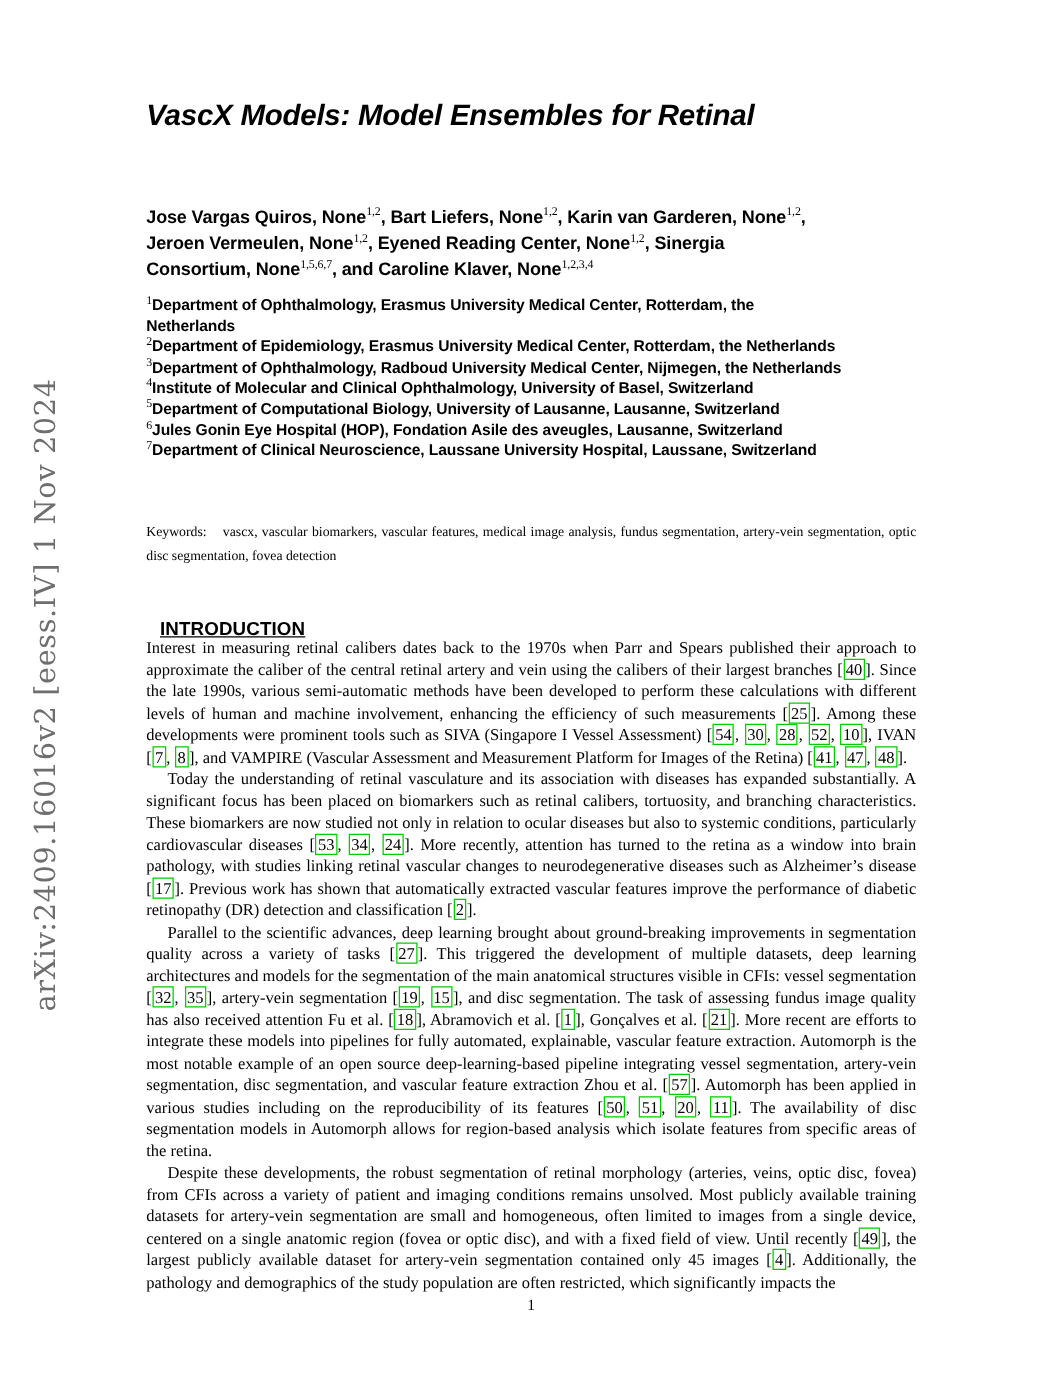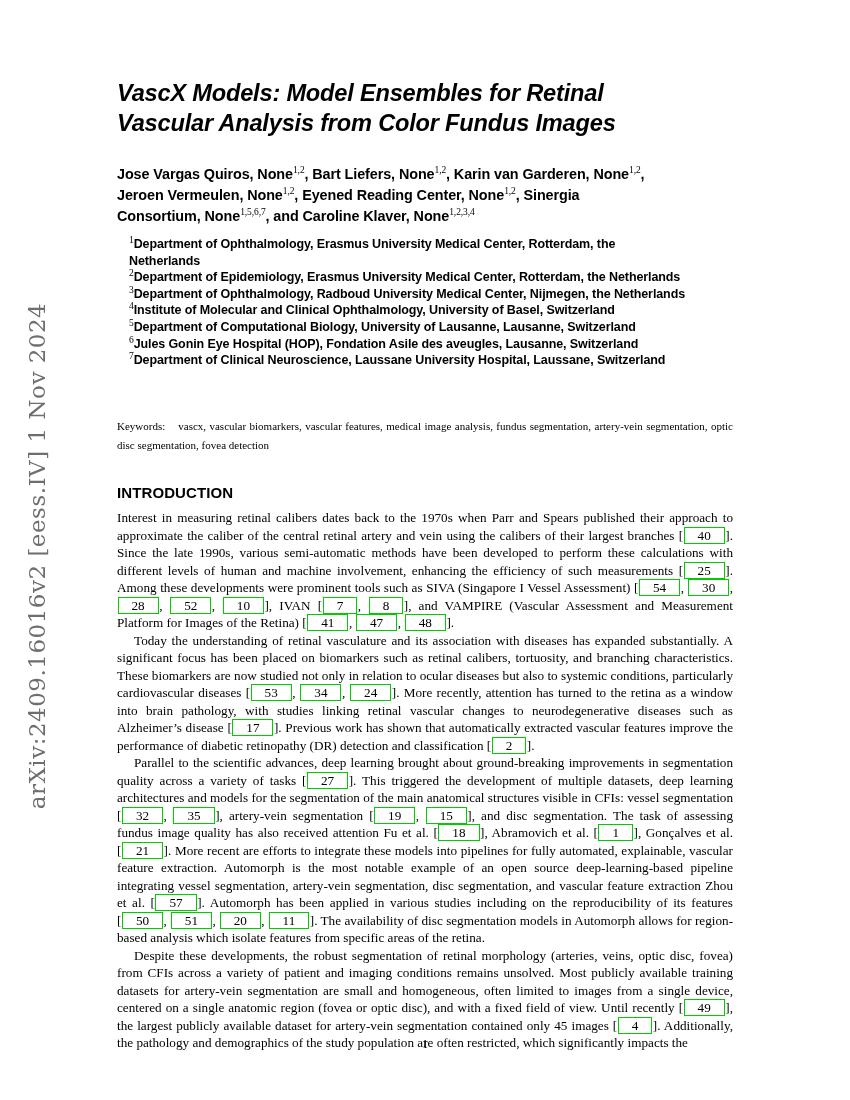--- a/index.html
+++ b/index.html
@@ -51,21 +51,21 @@
     font-family: "Liberation Sans", sans-serif;
     font-weight: 700;
     font-size: 14.4px;
     line-height: 20.8px;
     letter-spacing: -0.1px;
     white-space: nowrap;
   }
   .affiliations {
     position: absolute;
     top: 236px;
-    left: 12px;
+    left: 0;
     width: 640px;
     font-family: "Liberation Sans", sans-serif;
     font-weight: 700;
     font-size: 12.5px;
     line-height: 16.6px;
     letter-spacing: -0.1px;
     white-space: nowrap;
   }
   sup {
     font-family: "Liberation Serif", serif;
@@ -81,40 +81,41 @@
     width: 616px;
     font-size: 11px;
     line-height: 18.5px;
     text-align: justify;
   }
   .kw-gap { display: inline-block; width: 13px; }
   .section {
     position: absolute;
     top: 484px;
     left: 0;
-    margin: 0;
+    margin: 11px;
     font-family: "Liberation Sans", sans-serif;
     font-weight: 700;
     font-size: 15px;
     letter-spacing: 0.1px;
+    text-decoration: underline;
   }
   .body-text {
     position: absolute;
     top: 509px;
     left: 0;
     width: 616px;
     font-size: 13.2px;
     line-height: 17.5px;
     text-align: justify;
   }
   .para { margin: 0; text-indent: 17px; }
   .para.first { text-indent: 0; }
   .cite {
     border: 1px solid #00cc00;
-    padding: 0 13px;
+    padding: 0 1px;
     margin: 0 0.5px;
     color: #000;
     cursor: pointer;
   }
   .pageno {
     position: absolute;
     top: 1037px;
     left: 0;
     width: 850px;
     text-align: center;
@@ -123,21 +124,21 @@
 </style>
 </head>
 <body>
 
 <div class="page">
 
   <div class="watermark">arXiv:2409.16016v2  [eess.IV]  1 Nov 2024</div>
 
   <div class="content">
 
-    <h1 class="title"><span>VascX Models: Model Ensembles for Retinal</span><br><span>Vascular Analysis from Color Fundus Images</span></h1>
+    <h1 class="title"><span>VascX Models: Model Ensembles for Retinal</span><br></h1>
 
     <div class="authors">Jose Vargas Quiros, None<sup>1,2</sup>, Bart Liefers, None<sup>1,2</sup>, Karin van Garderen, None<sup>1,2</sup>,<br>Jeroen Vermeulen, None<sup>1,2</sup>, Eyened Reading Center, None<sup>1,2</sup>, Sinergia<br>Consortium, None<sup>1,5,6,7</sup>, and Caroline Klaver, None<sup>1,2,3,4</sup></div>
 
     <div class="affiliations"><sup>1</sup>Department of Ophthalmology, Erasmus University Medical Center, Rotterdam, the<br>Netherlands<br><sup>2</sup>Department of Epidemiology, Erasmus University Medical Center, Rotterdam, the Netherlands<br><sup>3</sup>Department of Ophthalmology, Radboud University Medical Center, Nijmegen, the Netherlands<br><sup>4</sup>Institute of Molecular and Clinical Ophthalmology, University of Basel, Switzerland<br><sup>5</sup>Department of Computational Biology, University of Lausanne, Lausanne, Switzerland<br><sup>6</sup>Jules Gonin Eye Hospital (HOP), Fondation Asile des aveugles, Lausanne, Switzerland<br><sup>7</sup>Department of Clinical Neuroscience, Laussane University Hospital, Laussane, Switzerland</div>
 
     <div class="keywords"><span>Keywords:</span><span class="kw-gap"></span><span>vascx, vascular biomarkers, vascular features, medical image analysis, fundus segmentation, artery-vein segmentation, optic disc segmentation, fovea detection</span></div>
 
     <h2 class="section">INTRODUCTION</h2>
 
     <div class="body-text">

